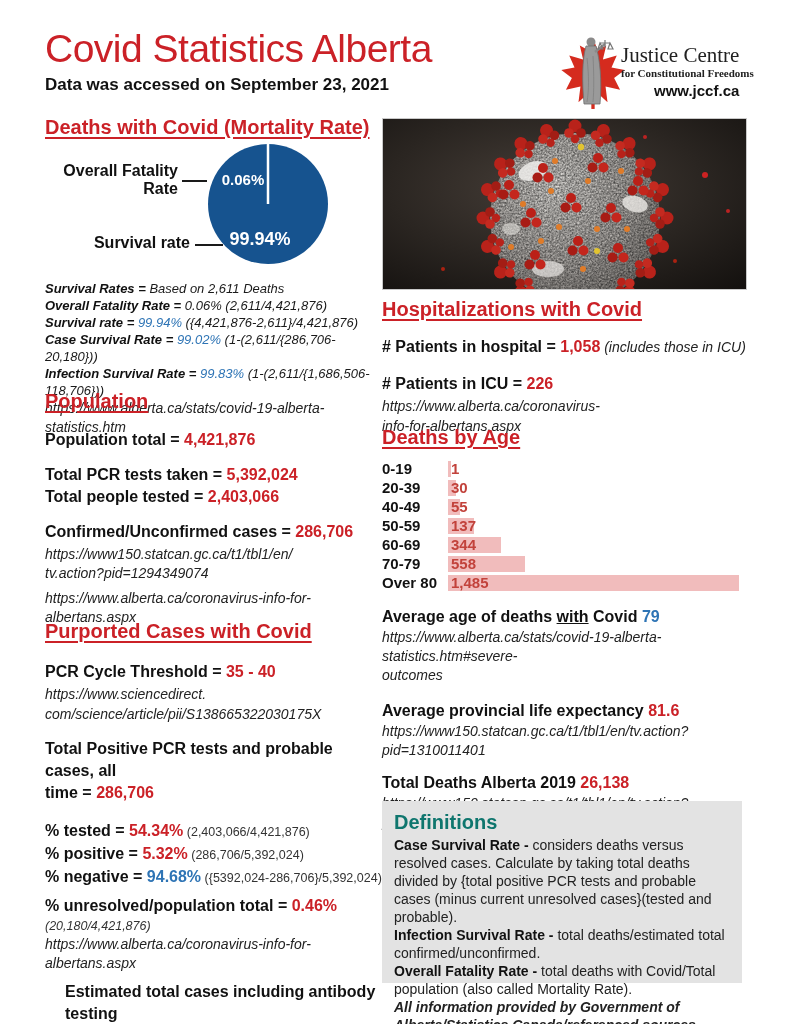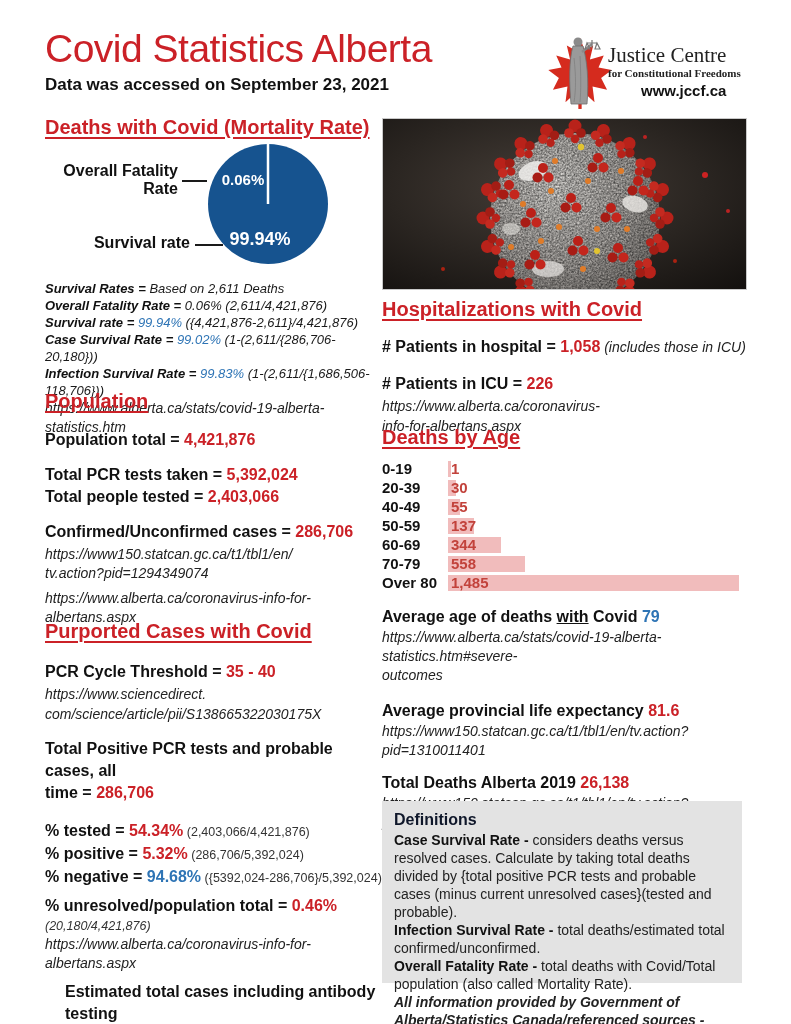--- a/index.html
+++ b/index.html
@@ -33,26 +33,26 @@
   .leader{position:absolute;height:0;border-top:2px solid #1a1a1a;}
   
   .bar-chart{margin-top:10px;width:365px;}
   .bar-row{display:flex;align-items:center;height:19px;}
   .bar-cat{width:66px;font-size:15px;font-weight:700;color:#111;flex:none;}
   .bar-track{position:relative;flex:1;height:16px;}
   .bar-fill{position:absolute;left:0;top:0;height:16px;background:#F1BCBC;}
   .bar-num{position:absolute;left:3px;top:-1px;font-size:15px;font-weight:700;color:#C2423B;white-space:nowrap;}
   
   .def-box{left:382px;top:801px;width:336px;height:162px;background:#E3E3E3;padding:10px 12px;}
-  .def-head{font-size:16px;font-weight:700;color:#0f172a;margin-bottom:2px;}
+  .def-head{font-size:20px;font-weight:700;color:#0f766e;margin-bottom:2px;}
   .def-line{font-size:14px;line-height:18px;color:#222;}
   
   .virus-box{left:382px;top:118px;width:363px;height:170px;border:1px solid #c9c9c9;}
   
-  .logo{left:528px;top:32px;width:230px;height:78px;}
+  .logo{left:541px;top:32px;width:230px;height:78px;}
   .url-line{cursor:pointer;}
 </style>
 </head>
 <body>
 
 <div class="abs" style="left:45px;top:26px;width:520px;">
   <div class="page-title">Covid Statistics Alberta</div>
   <div class="page-subtitle">Data was accessed on September 23, 2021</div>
 </div>
 

